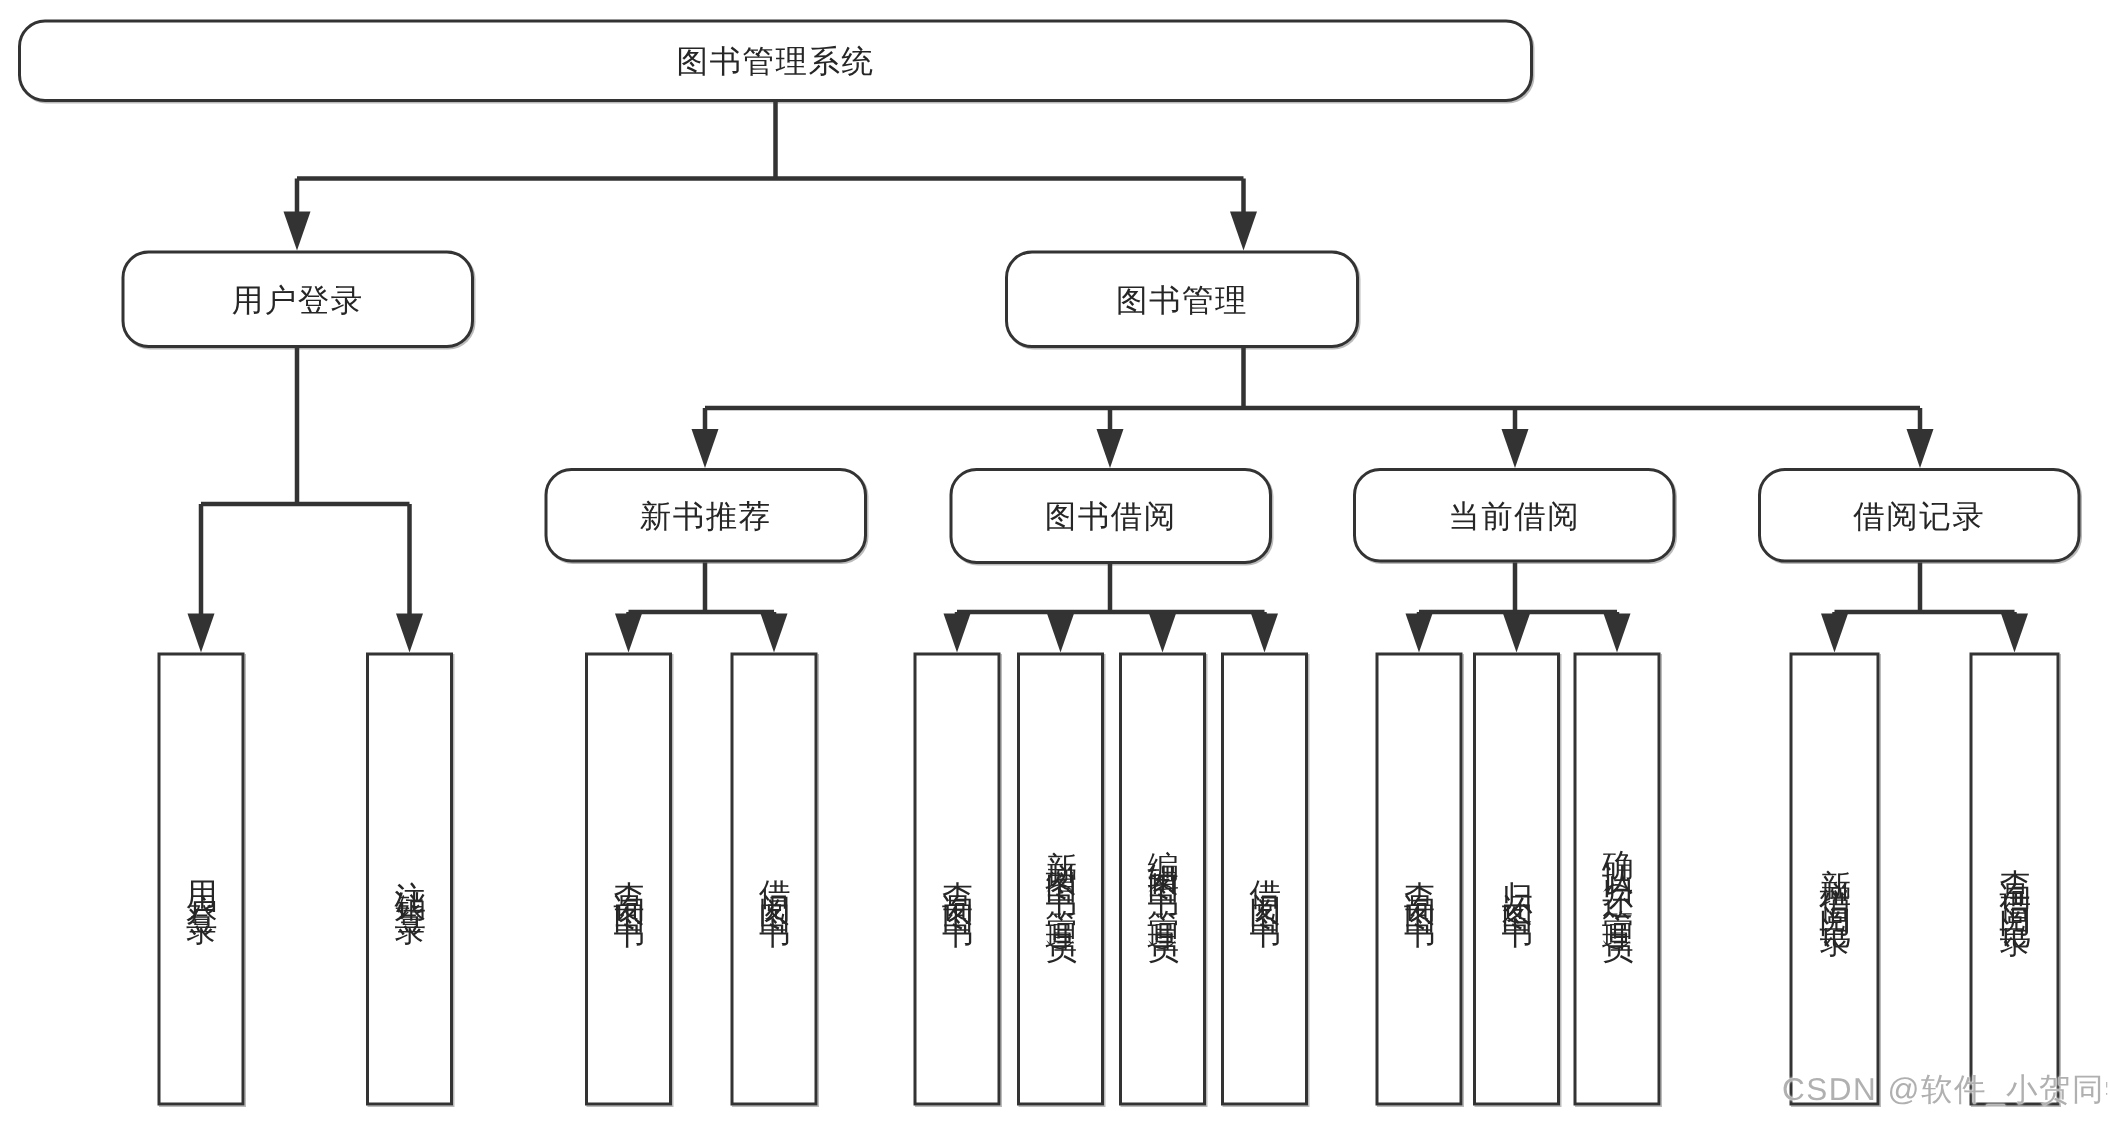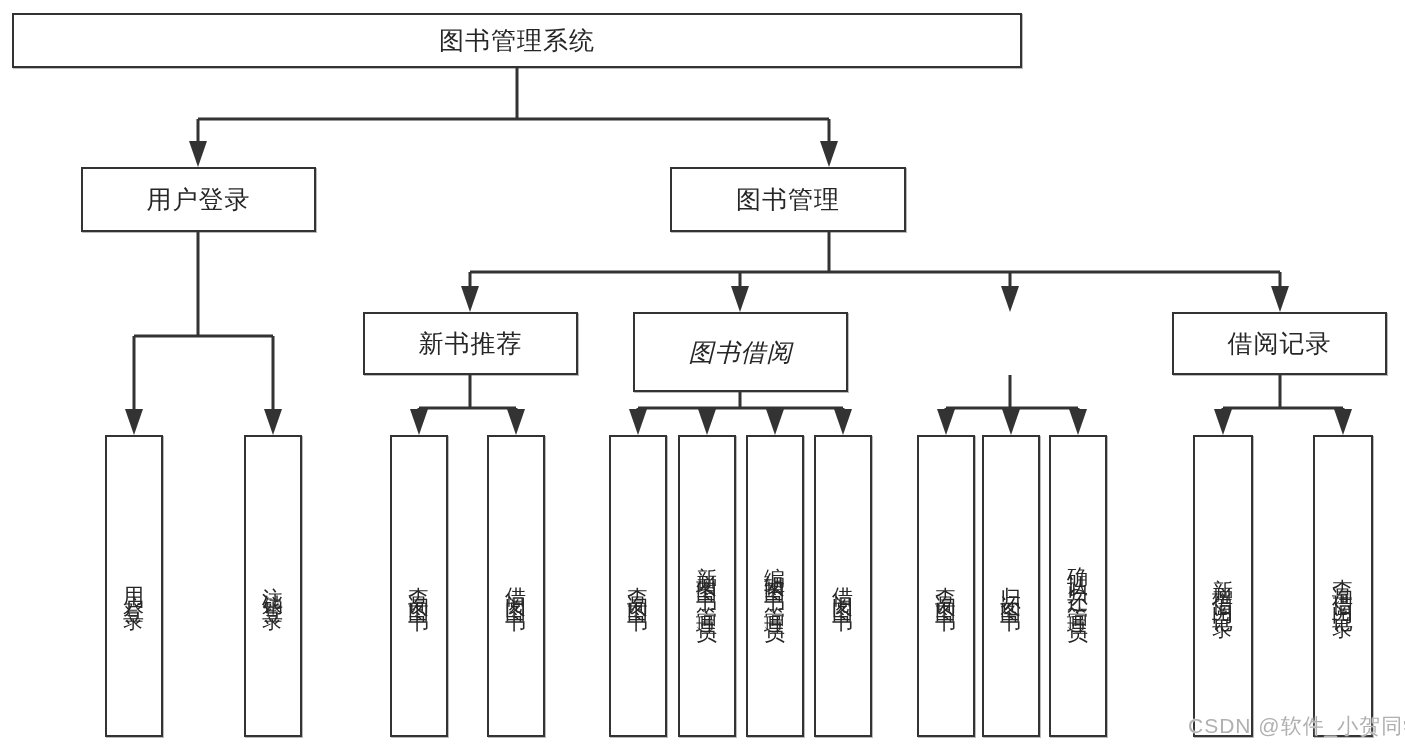--- a/index.html
+++ b/index.html
@@ -27,23 +27,24 @@
     background: #ffffff;
     border: 2.5px solid #333333;
     color: #262626;
     display: flex;
     align-items: center;
     justify-content: center;
     z-index: 2;
     box-shadow: 1px 1px 0 rgba(60,60,60,0.35);
   }
   .node.h {
-    font-size: 25px;
+    font-size: 21px;
     letter-spacing: 1px;
     white-space: nowrap;
+    border-radius: 18px;
   }
   .node.v {
     font-size: 21px;
     writing-mode: vertical-rl;
     text-orientation: mixed;
     letter-spacing: 8px;
     line-height: 1;
     white-space: nowrap;
   }
   .watermark {
@@ -105,21 +106,22 @@
       <polygon points="1334,409 1352,409 1343,435"></polygon>
     </g>
   </svg>
 
   <div class="node h" style="left:12px; top:13px; width:1010px; height:55px;">图书管理系统</div>
 
   <div class="node h" style="left:81px; top:167px; width:235px; height:65px;">用户登录</div>
   <div class="node h" style="left:670px; top:167px; width:236px; height:65px;">图书管理</div>
 
   <div class="node h" style="left:363px; top:312px; width:215px; height:63px;">新书推荐</div>
-  <div class="node h" style="left:633px; top:312px; width:215px; height:80px;font-style:italic;">图书借阅</div>
+  <div class="node h" style="left:633px; top:312px; width:215px; height:64px;">图书借阅</div>
+  <div class="node h" style="left:902px; top:312px; width:215px; height:63px;">当前借阅</div>
   <div class="node h" style="left:1172px; top:312px; width:215px; height:63px;">借阅记录</div>
 
   <div class="node v" style="left:105px; top:435px; width:58px; height:302px;">用户登录</div>
   <div class="node v" style="left:244px; top:435px; width:58px; height:302px;">注销登录</div>
 
   <div class="node v" style="left:390px; top:435px; width:58px; height:302px;">查询图书</div>
   <div class="node v" style="left:487px; top:435px; width:58px; height:302px;">借阅图书</div>
 
   <div class="node v" style="left:609px; top:435px; width:58px; height:302px;">查询图书</div>
   <div class="node v" style="left:678px; top:435px; width:58px; height:302px;">新增图书（管理员）</div>

